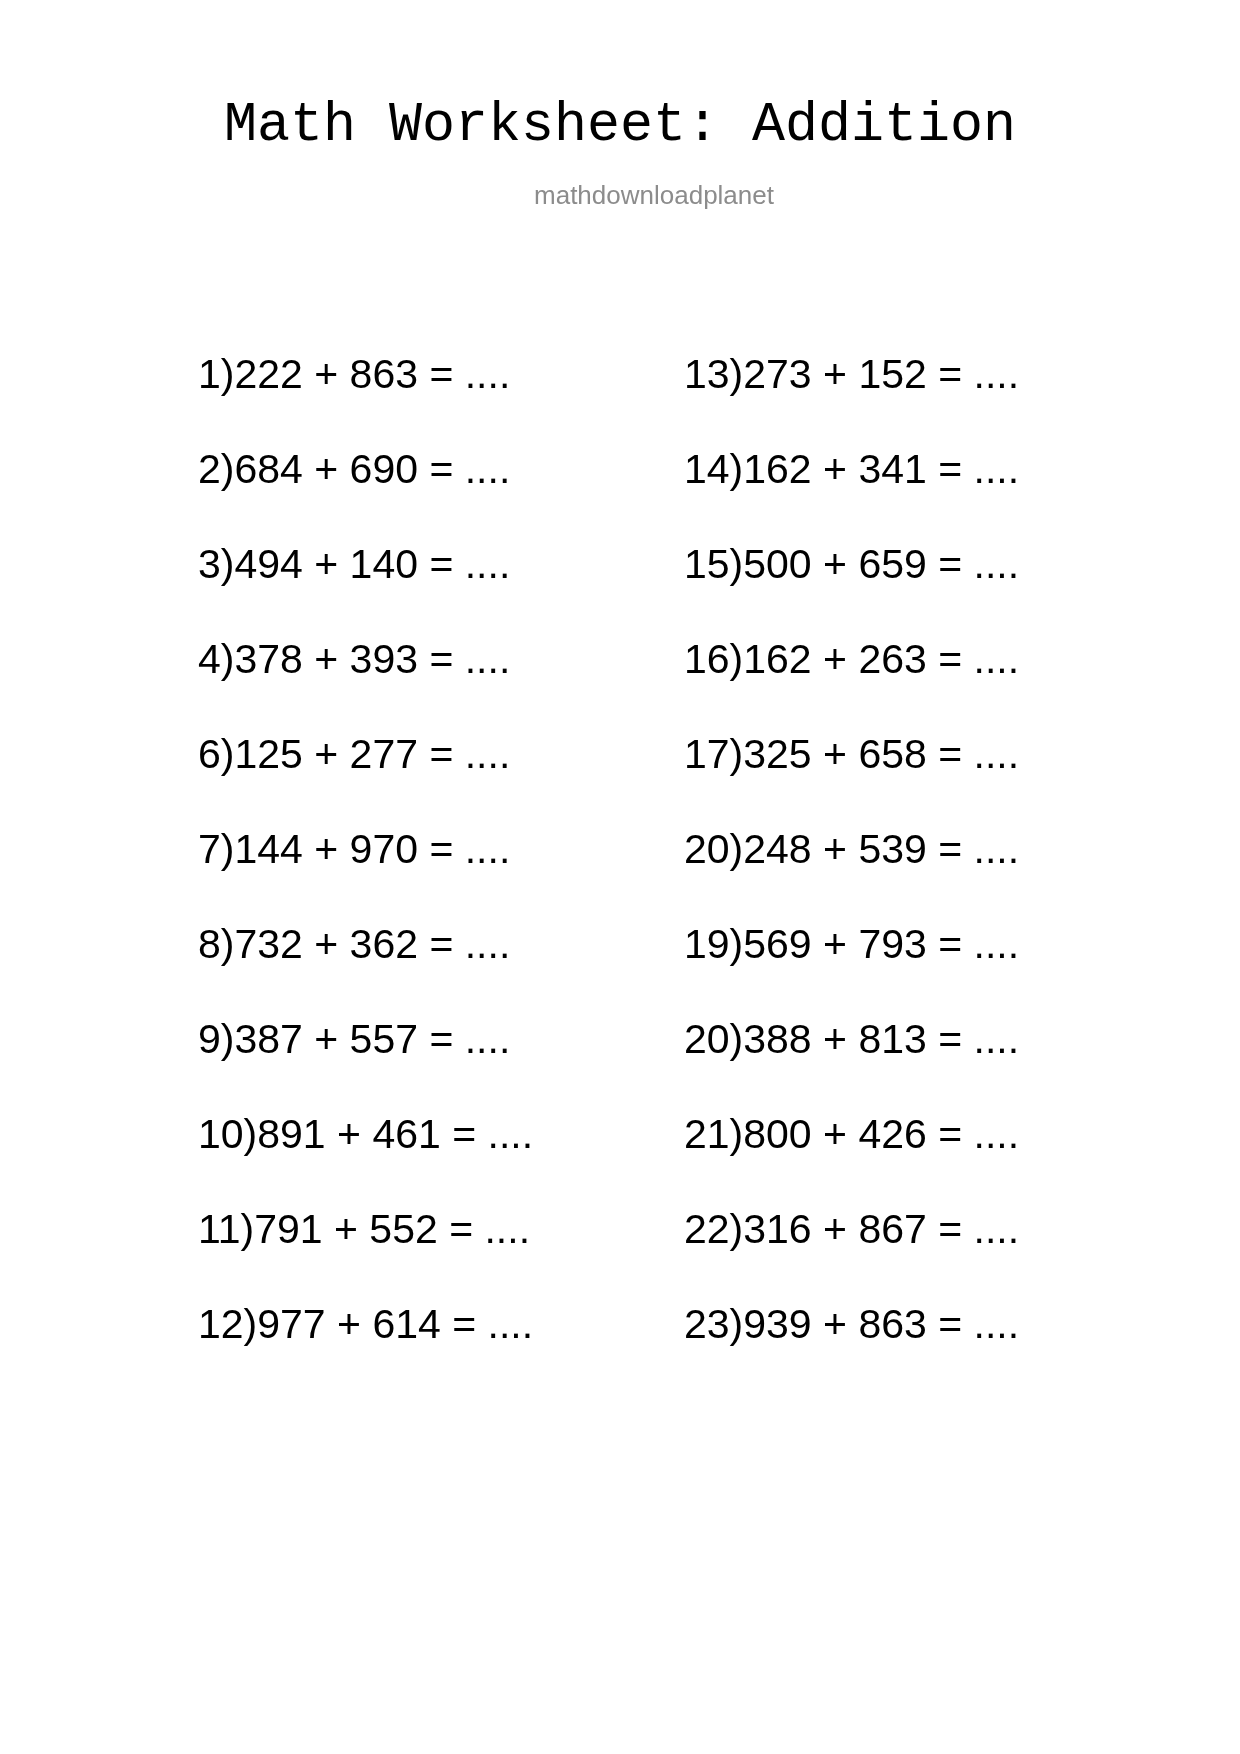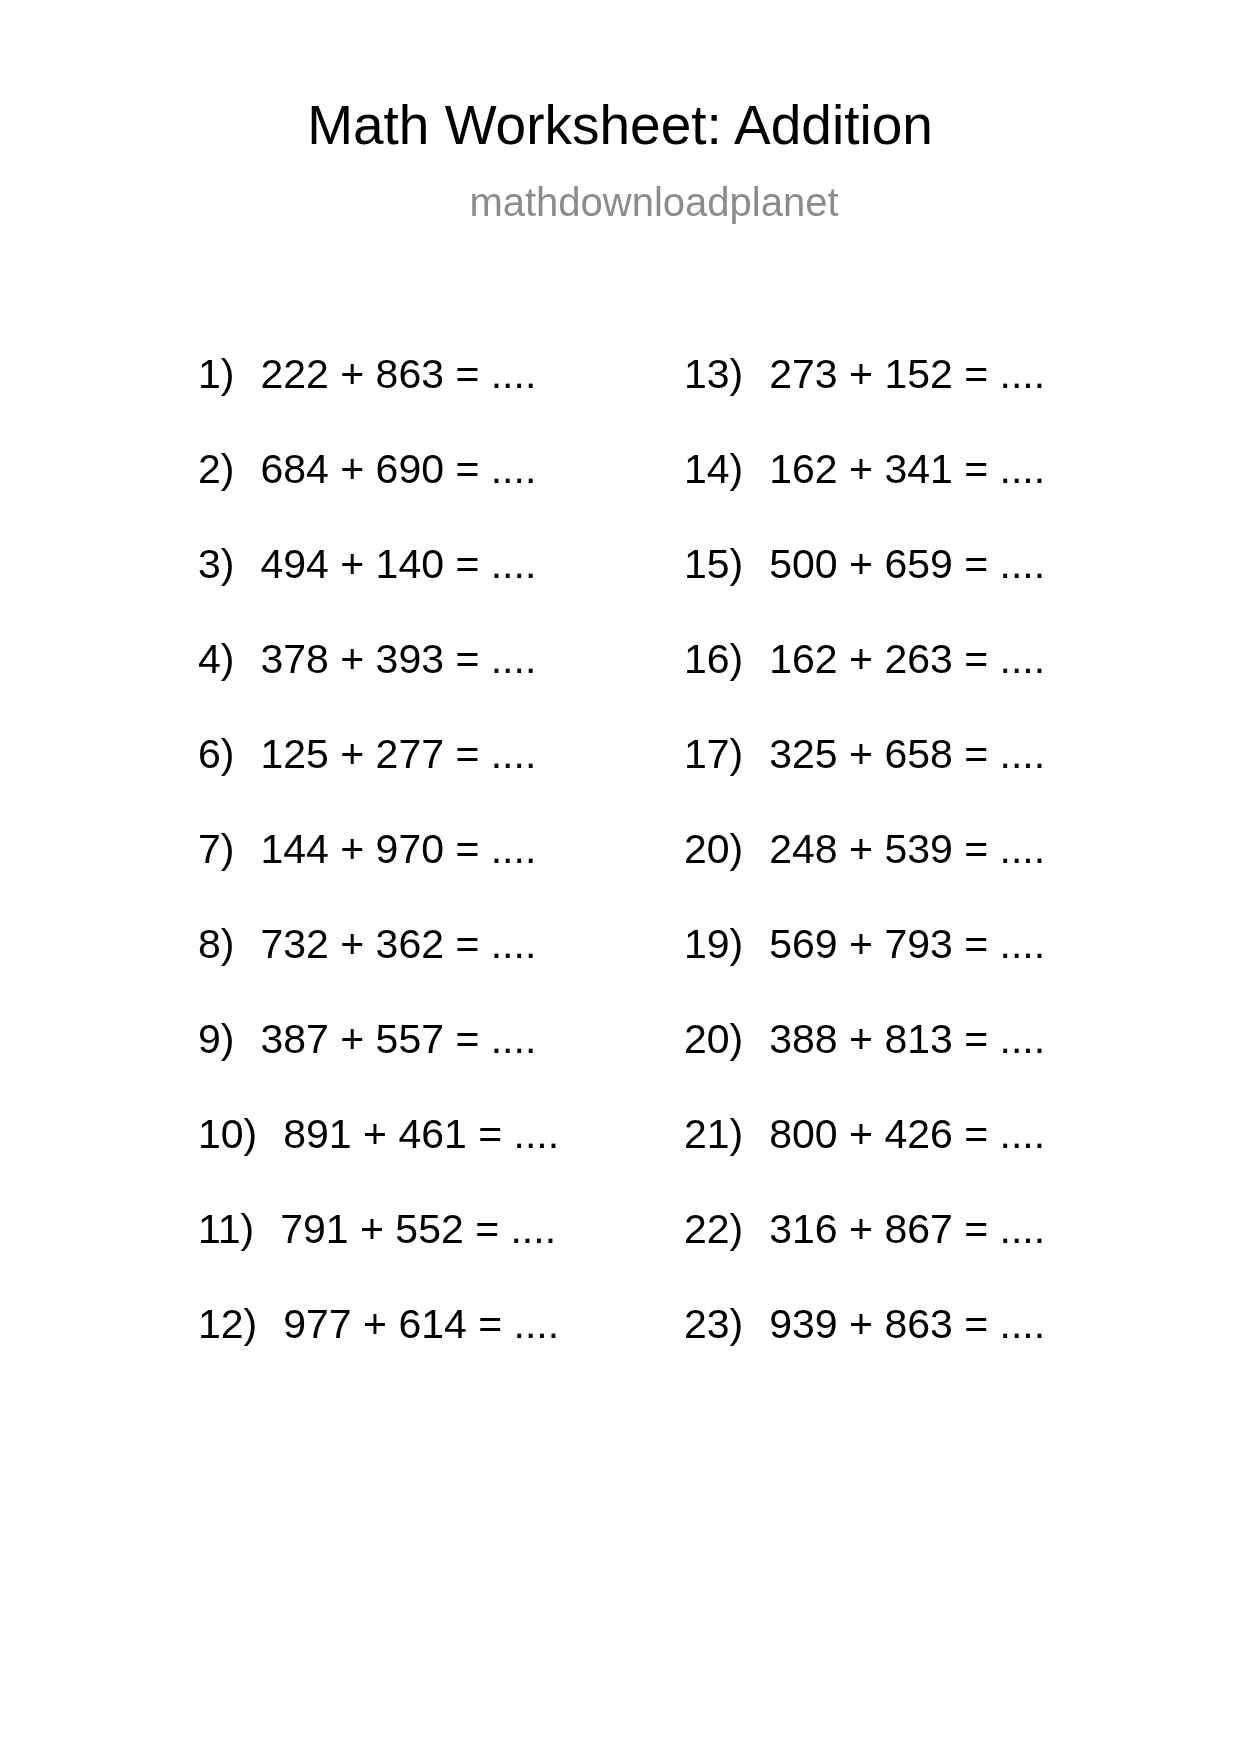--- a/index.html
+++ b/index.html
@@ -21,30 +21,31 @@
     top: 98px;
     left: 0;
     width: 100%;
     box-sizing: border-box;
     text-align: center;
     font-size: 55px;
     line-height: 1.0;
     letter-spacing: 0;
     color: var(--text-color, #000000);
     white-space: nowrap;
+    font-family: Liberation Mono, monospace;
   }
   .subtitle {
     position: absolute;
     top: 182px;
     left: 0;
     width: 100%;
     box-sizing: border-box;
     padding-left: 68px;      
     text-align: center;
-    font-size: 40px;
+    font-size: 26px;
     line-height: 1.0;
     color: var(--subtitle-color, #8c8c8c);
     white-space: nowrap;
   }
   .problems-column {
     position: absolute;
     top: 327px;
     font-size: 41px;
     line-height: 95px;       
     white-space: nowrap;
@@ -52,21 +53,20 @@
   .problems-column.left  { left: 198px; }
   .problems-column.right { left: 684px; }
   .problem-row {
     height: 95px;
   }
   .p-num {
     display: inline-block;
   }
   .p-expr {
     display: inline-block;
-    margin-left: 26px;       
   }
 </style>
 </head>
 <body>
 
 <div class="page">
   <div class="title">Math Worksheet: Addition</div>
   <div class="subtitle">mathdownloadplanet</div>
 
   <div class="problems-column left">

